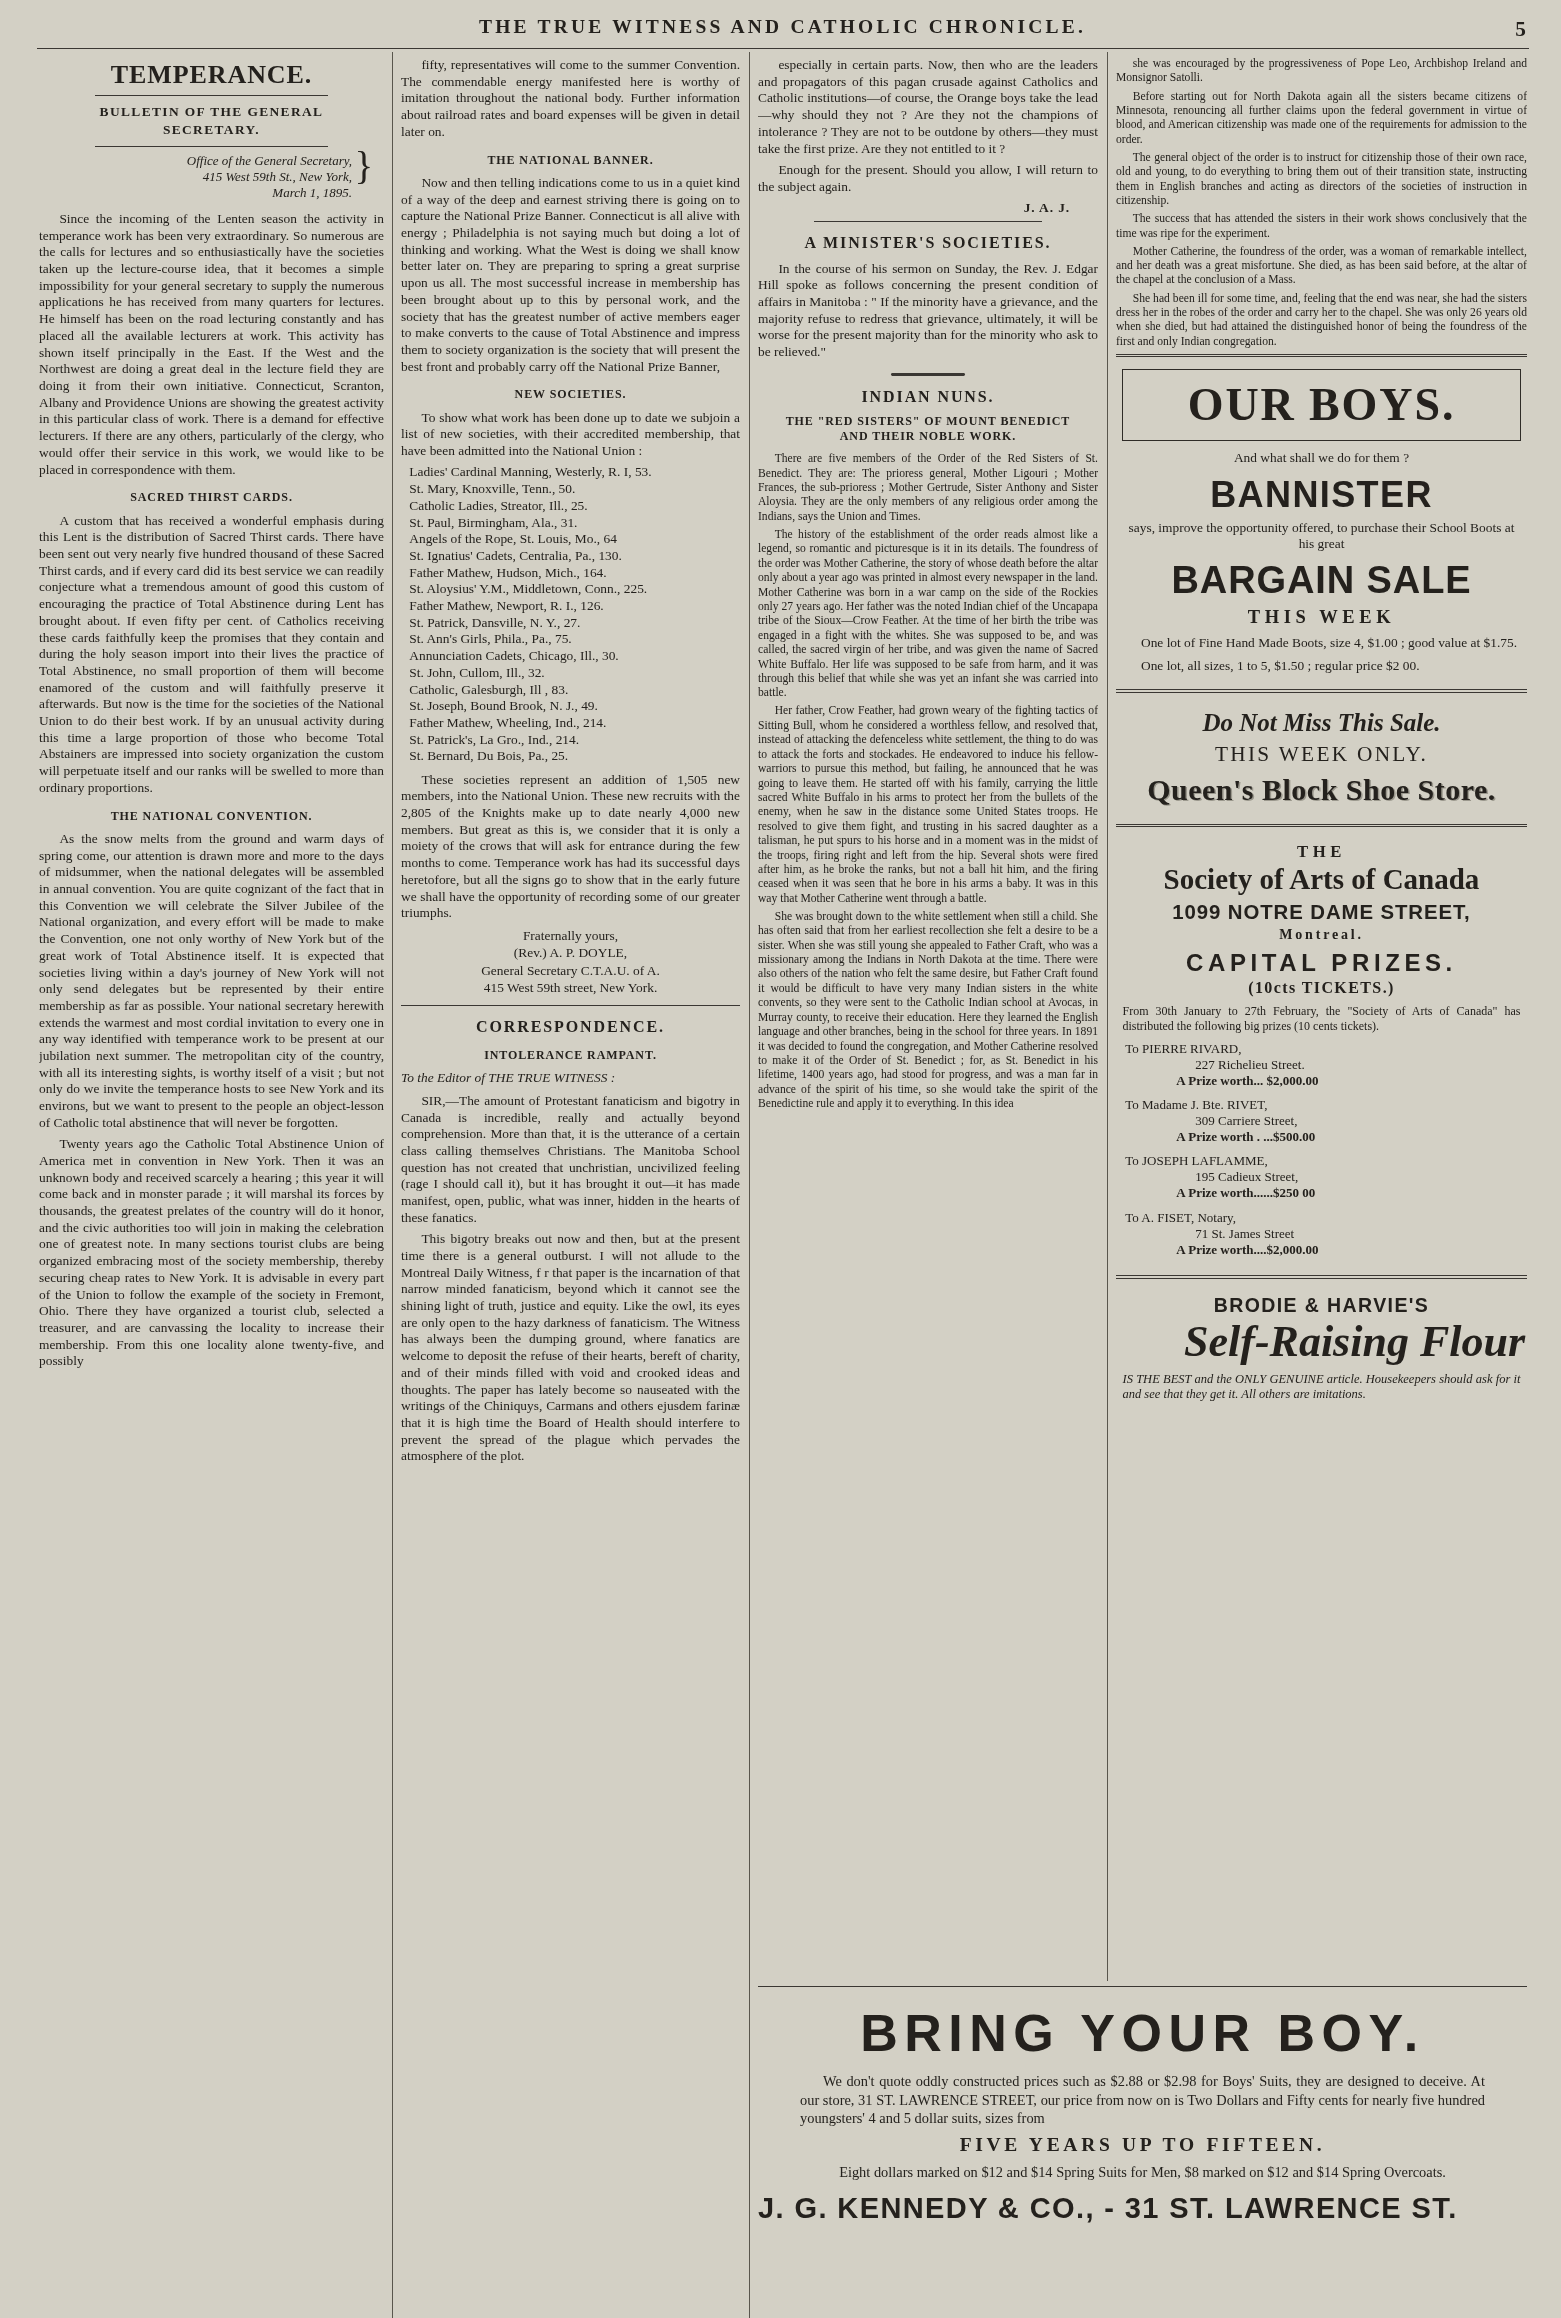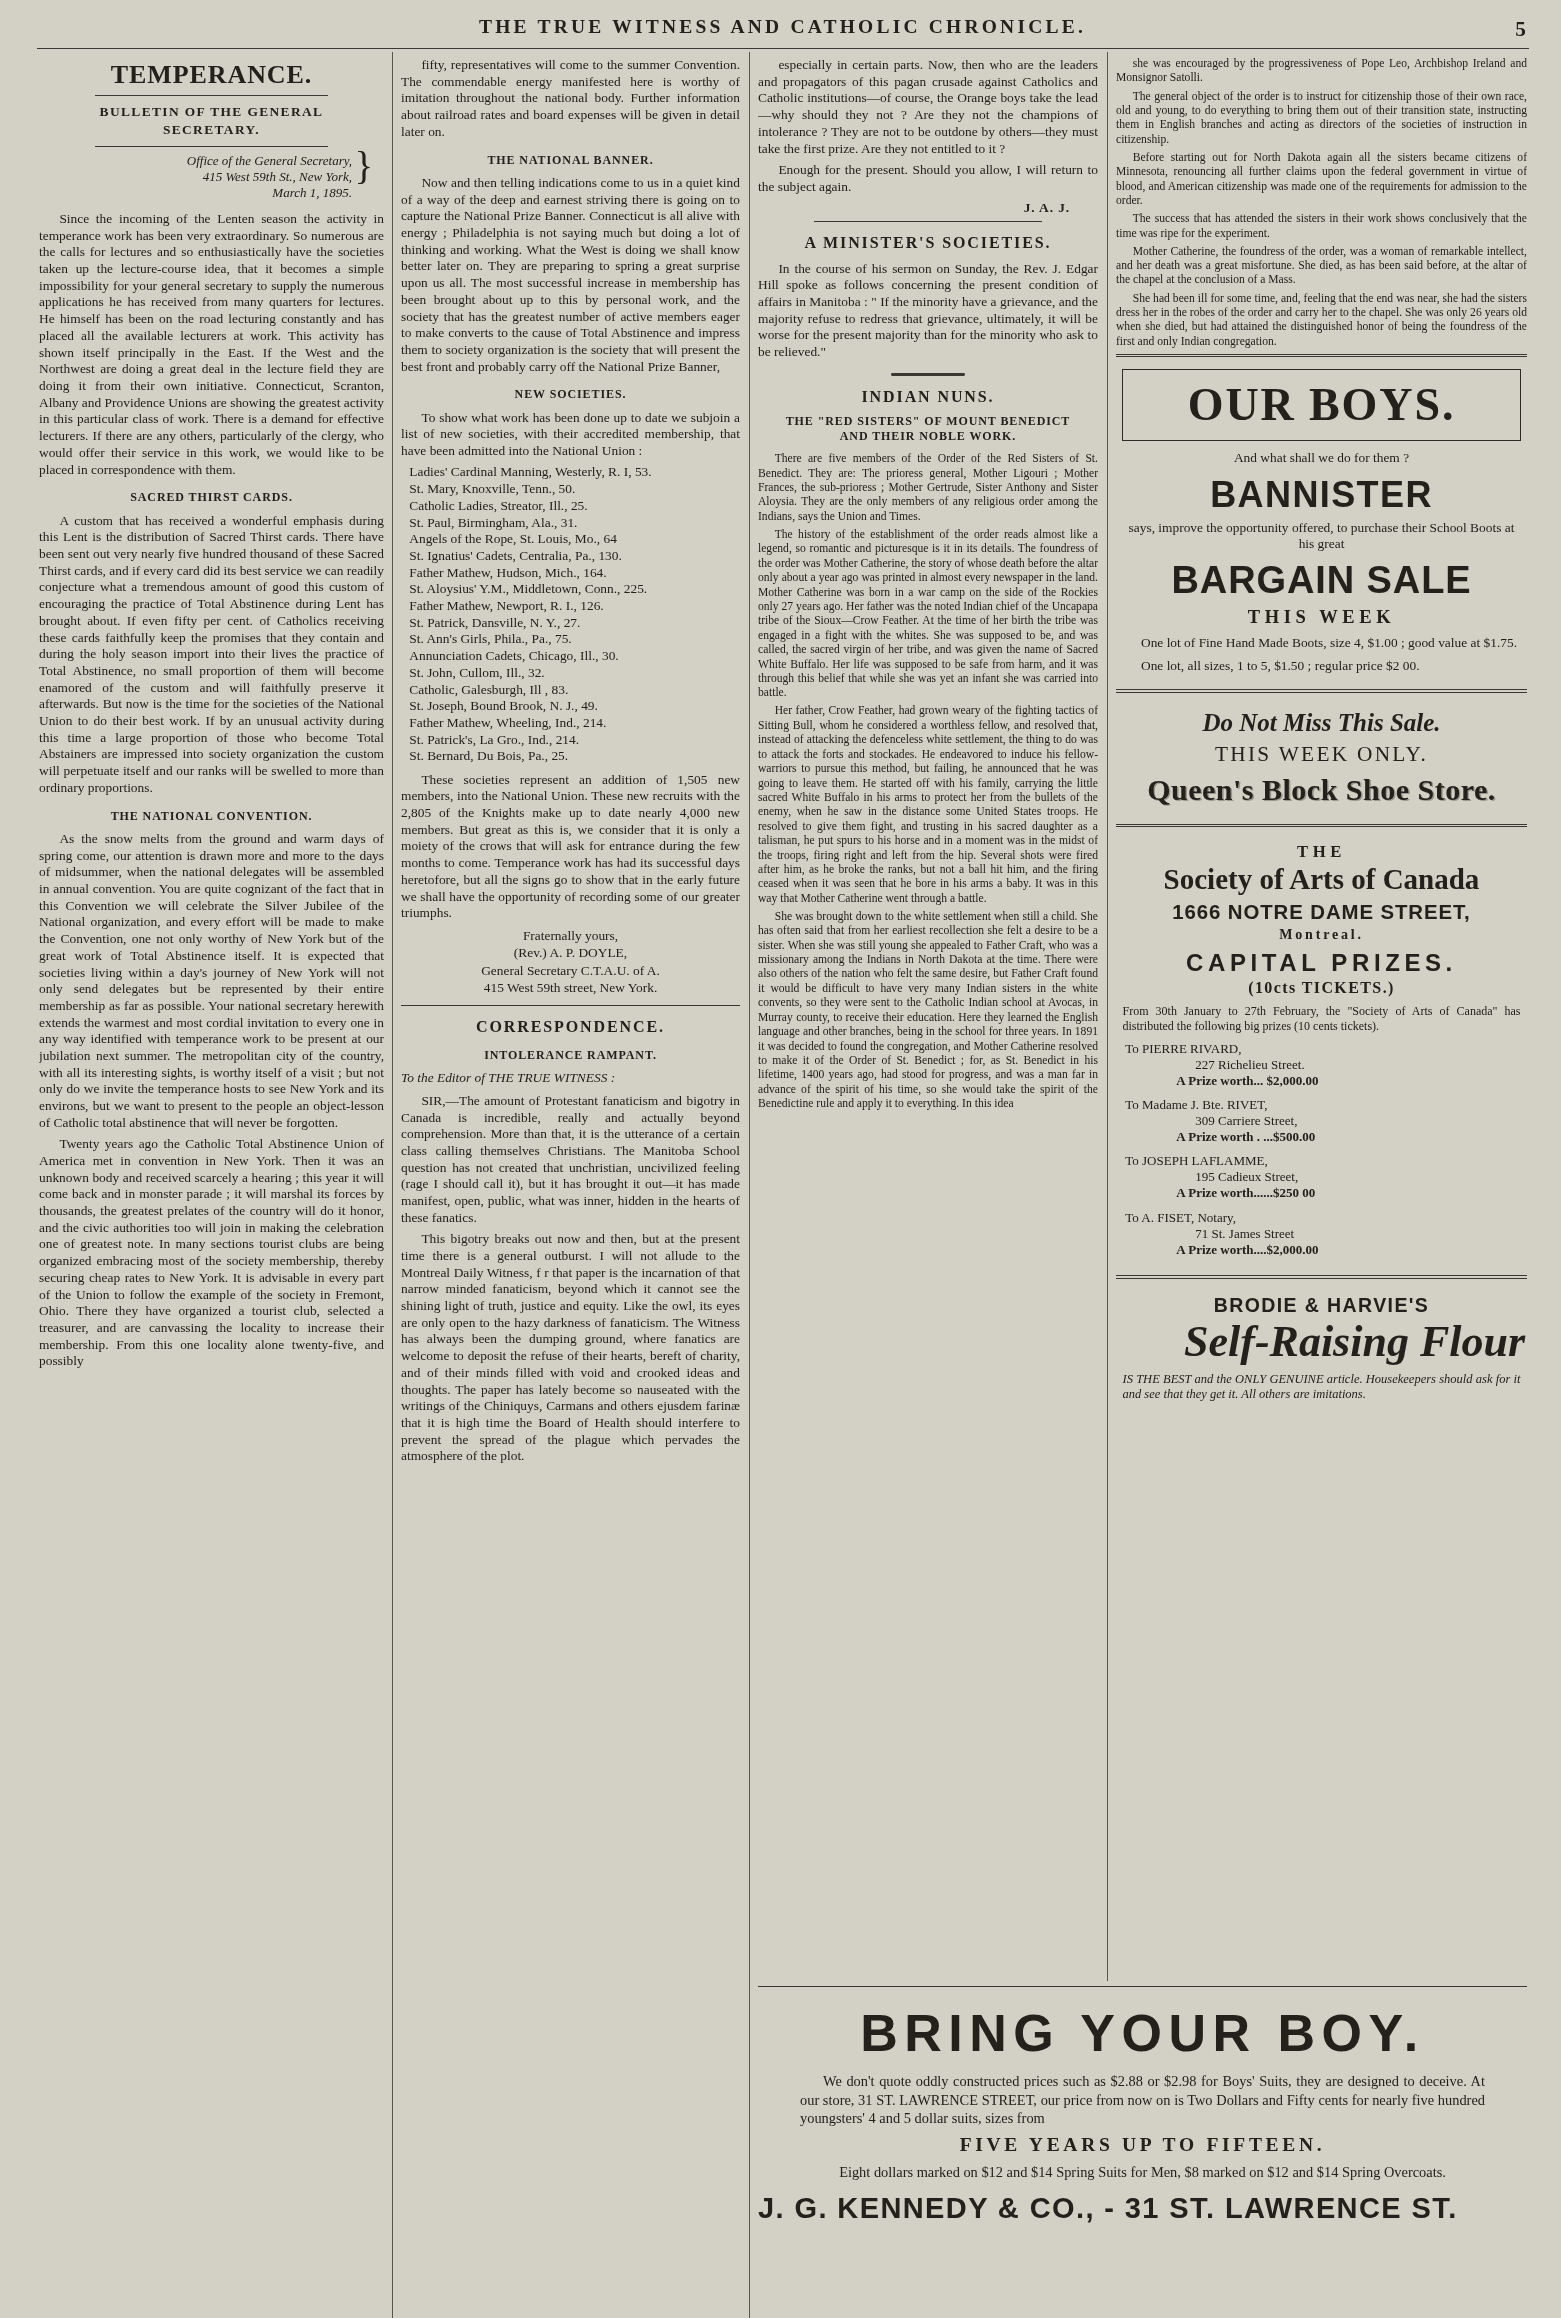--- a/index.html
+++ b/index.html
@@ -184,22 +184,22 @@
         <p class="para-sm">There are five members of the Order of the Red Sisters of St. Benedict. They are: The prioress general, Mother Ligouri ; Mother Frances, the sub-prioress ; Mother Gertrude, Sister Anthony and Sister Aloysia. They are the only members of any religious order among the Indians, says the Union and Times.</p>
         <p class="para-sm">The history of the establishment of the order reads almost like a legend, so romantic and picturesque is it in its details. The foundress of the order was Mother Catherine, the story of whose death before the altar only about a year ago was printed in almost every newspaper in the land. Mother Catherine was born in a war camp on the side of the Rockies only 27 years ago. Her father was the noted Indian chief of the Uncapapa tribe of the Sioux—Crow Feather. At the time of her birth the tribe was engaged in a fight with the whites. She was supposed to be, and was called, the sacred virgin of her tribe, and was given the name of Sacred White Buffalo. Her life was supposed to be safe from harm, and it was through this belief that while she was yet an infant she was carried into battle.</p>
         <p class="para-sm">Her father, Crow Feather, had grown weary of the fighting tactics of Sitting Bull, whom he considered a worthless fellow, and resolved that, instead of attacking the defenceless white settlement, the thing to do was to attack the forts and stockades. He endeavored to induce his fellow-warriors to pursue this method, but failing, he announced that he was going to leave them. He started off with his family, carrying the little sacred White Buffalo in his arms to protect her from the bullets of the enemy, when he saw in the distance some United States troops. He resolved to give them fight, and trusting in his sacred daughter as a talisman, he put spurs to his horse and in a moment was in the midst of the troops, firing right and left from the hip. Several shots were fired after him, as he broke the ranks, but not a ball hit him, and the firing ceased when it was seen that he bore in his arms a baby. It was in this way that Mother Catherine went through a battle.</p>
         <p class="para-sm">She was brought down to the white settlement when still a child. She has often said that from her earliest recollection she felt a desire to be a sister. When she was still young she appealed to Father Craft, who was a missionary among the Indians in North Dakota at the time. There were also others of the nation who felt the same desire, but Father Craft found it would be difficult to have very many Indian sisters in the white convents, so they were sent to the Catholic Indian school at Avocas, in Murray county, to receive their education. Here they learned the English language and other branches, being in the school for three years. In 1891 it was decided to found the congregation, and Mother Catherine resolved to make it of the Order of St. Benedict ; for, as St. Benedict in his lifetime, 1400 years ago, had stood for progress, and was a man far in advance of the spirit of his time, so she would take the spirit of the Benedictine rule and apply it to everything. In this idea</p>
       </div>
   </section>
 
   <section class="col col4">
     <div>
         <p class="para-sm">she was encouraged by the progressiveness of Pope Leo, Archbishop Ireland and Monsignor Satolli.</p>
+        <p class="para-sm">Before starting out for North Dakota again all the sisters became citizens of Minnesota, renouncing all further claims upon the federal government in virtue of blood, and American citizenship was made one of the requirements for admission to the order.</p>
         <p class="para-sm">The general object of the order is to instruct for citizenship those of their own race, old and young, to do everything to bring them out of their transition state, instructing them in English branches and acting as directors of the societies of instruction in citizenship.</p>
-        <p class="para-sm">Before starting out for North Dakota again all the sisters became citizens of Minnesota, renouncing all further claims upon the federal government in virtue of blood, and American citizenship was made one of the requirements for admission to the order.</p>
         <p class="para-sm">The success that has attended the sisters in their work shows conclusively that the time was ripe for the experiment.</p>
         <p class="para-sm">Mother Catherine, the foundress of the order, was a woman of remarkable intellect, and her death was a great misfortune. She died, as has been said before, at the altar of the chapel at the conclusion of a Mass.</p>
         <p class="para-sm">She had been ill for some time, and, feeling that the end was near, she had the sisters dress her in the robes of the order and carry her to the chapel. She was only 26 years old when she died, but had attained the distinguished honor of being the foundress of the first and only Indian congregation.</p>
       </div>
 
     <div class="ad-sep"></div>
 
     <div class="ad">
       <div class="ourboys-box">
         <div class="ourboys-title">OUR BOYS.</div>
@@ -219,21 +219,21 @@
       <div class="donotmiss">Do Not Miss This Sale.</div>
       <div class="thisweekonly">THIS WEEK ONLY.</div>
       <div class="queens">Queen's Block Shoe Store.</div>
     </div>
 
     <div class="ad-sep"></div>
 
     <div class="ad">
       <div class="the-label">THE</div>
       <div class="society-title">Society of Arts of Canada</div>
-      <div class="notredame">1666 NOTRE DAME STREET,</div>
+      <div class="notredame">1099 NOTRE DAME STREET,</div>
       <div class="montreal">Montreal.</div>
       <div class="capital">CAPITAL PRIZES.</div>
       <div class="tickets">(10cts TICKETS.)</div>
       <p class="prize-intro">From 30th January to 27th February, the "Society of Arts of Canada" has distributed the following big prizes (10 cents tickets).</p>
 
       <div class="prize">
         <p class="prize-to">To PIERRE RIVARD,</p>
         <p class="prize-addr">227 Richelieu Street.</p>
         <p class="prize-worth">A Prize worth... $2,000.00</p>
       </div>

